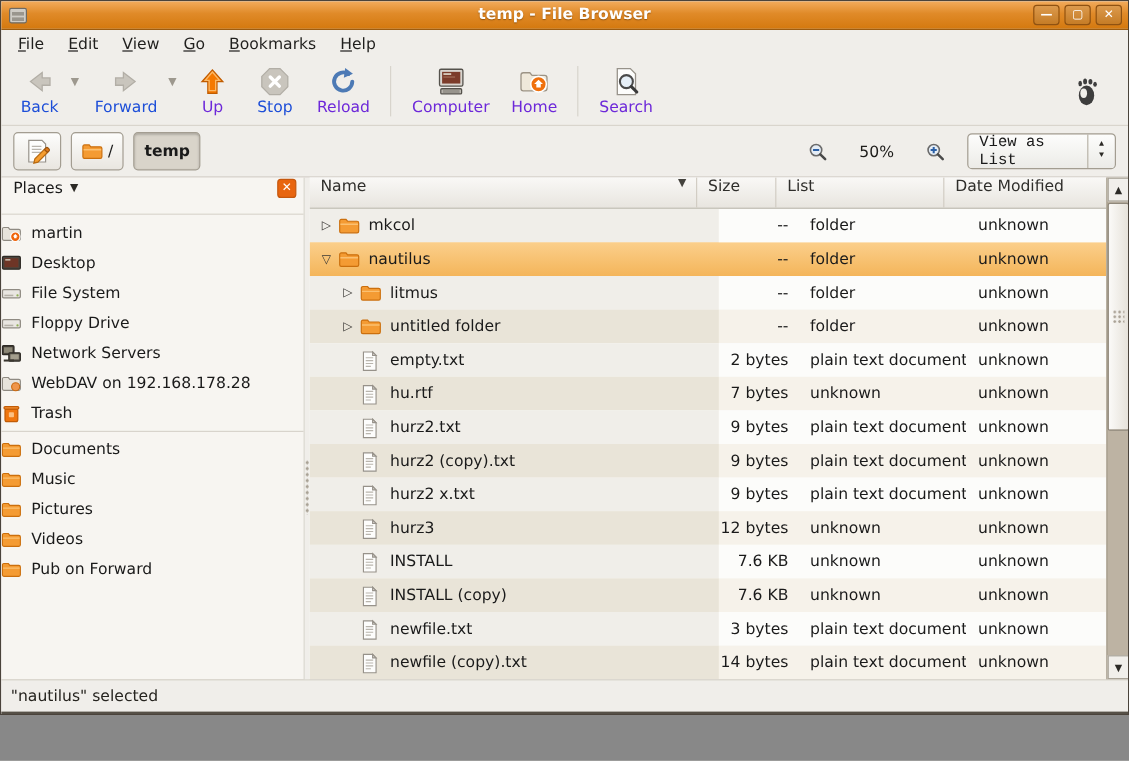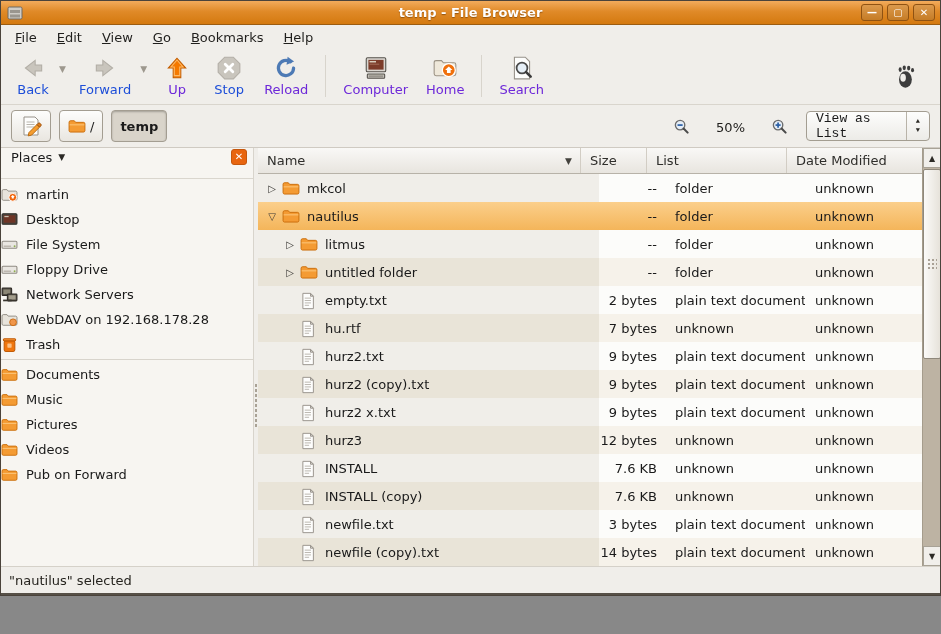--- a/index.html
+++ b/index.html
@@ -58,21 +58,21 @@
   .sb-item{height:25px;display:flex;align-items:center;gap:8px;}
   .sb-sep{height:1px;background:#d8d4cc;margin:2px 0;}
   .paned{width:4px;flex:0 0 4px;background:#f0eeea;position:relative;}
   .paned .grip{position:absolute;top:235px;left:0;width:4px;height:46px;
     background-image:radial-gradient(#a9a295 1px,transparent 1.2px);background-size:4px 5px;}
   
   .listwrap{flex:1;display:flex;min-width:0;background:#fcfcfa;}
   .listview{flex:1;display:flex;flex-direction:column;min-width:0;}
   .listheader{height:26px;flex:0 0 26px;display:flex;background:linear-gradient(180deg,#f9f8f6,#e8e5df);
     border-bottom:1px solid #b7b2a8;}
-  .hcell{display:flex;align-items:center;padding-left:9px;color:#2f2e2b;border-right:1px solid #d2cdc4;font-size:13px;}
+  .hcell{display:flex;padding-left:9px;color:#2f2e2b;border-right:1px solid #d2cdc4;font-size:13px;}
   .hcell .sort{margin-left:auto;margin-right:8px;font-size:9px;color:#44423d;}
   .rows{flex:1;overflow:hidden;}
   .row{height:28px;display:flex;align-items:center;}
   .row.light{background:#fcfcfa;}
   .row.dark{background:#f6f2ea;}
   .row.light .cell-name{background:#f0eee9;}
   .row.dark .cell-name{background:#e9e4d8;}
   .row.selected,.row.selected .cell-name{background:linear-gradient(180deg,#fbcf8b,#f4b55a);}
   .cell{height:100%;display:flex;align-items:center;overflow:hidden;white-space:nowrap;}
   .cell-name{flex:1;min-width:0;padding-left:6px;}

